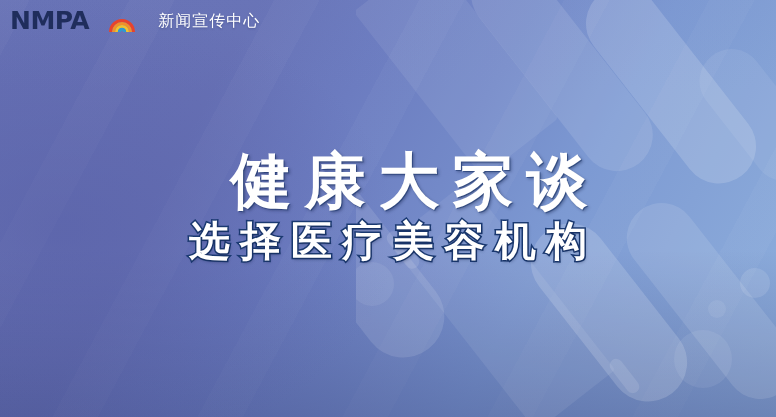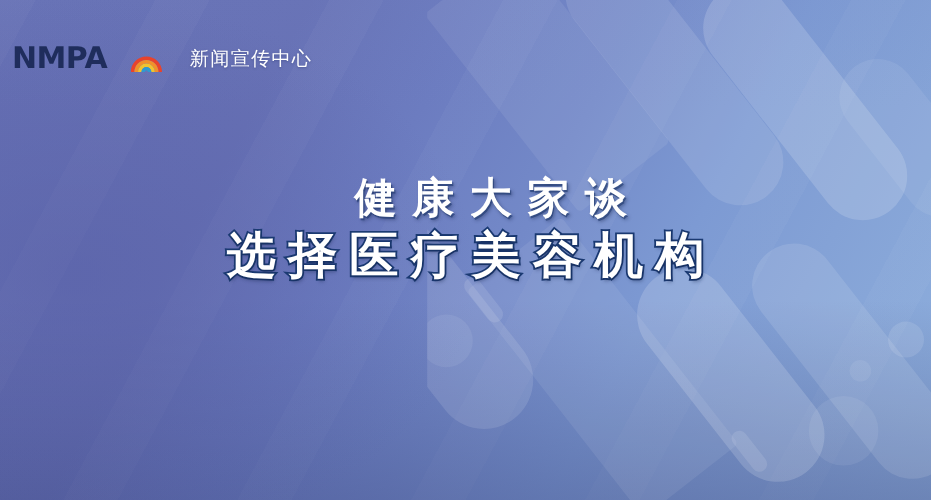--- a/index.html
+++ b/index.html
@@ -84,21 +84,21 @@
   }
   .bar {
     border-radius: 4px;
   }
   .circ { border-radius: 50%; }
 
   
   .logo {
     position: absolute;
     left: 10px;
-    top: 36px;
+    top: 8px;
     display: flex;
     align-items: center;
     gap: 20px;
     z-index: 6;
   }
   .logo-word {
     font-size: 25px;
     font-weight: 800;
     letter-spacing: -0.5px;
     color: #1f2d5c;
@@ -129,21 +129,21 @@
     text-align: center;
     z-index: 5;
   }
   .t-line {
     color: #ffffff;
     font-family: "DejaVu Sans", "Liberation Sans", sans-serif;
     font-weight: 700;
     white-space: nowrap;
   }
   .t1 {
-    font-size: 35px;
+    font-size: 61px;
     letter-spacing: 13px;
     text-indent: 13px;
     line-height: 1.08;
     text-shadow:
       1px 1px 0 rgba(26,52,105,0.55),
       2px 2px 3px rgba(20,35,75,0.40);
     padding-left: 42px;
   }
   .t2 {
     font-size: 41px;

